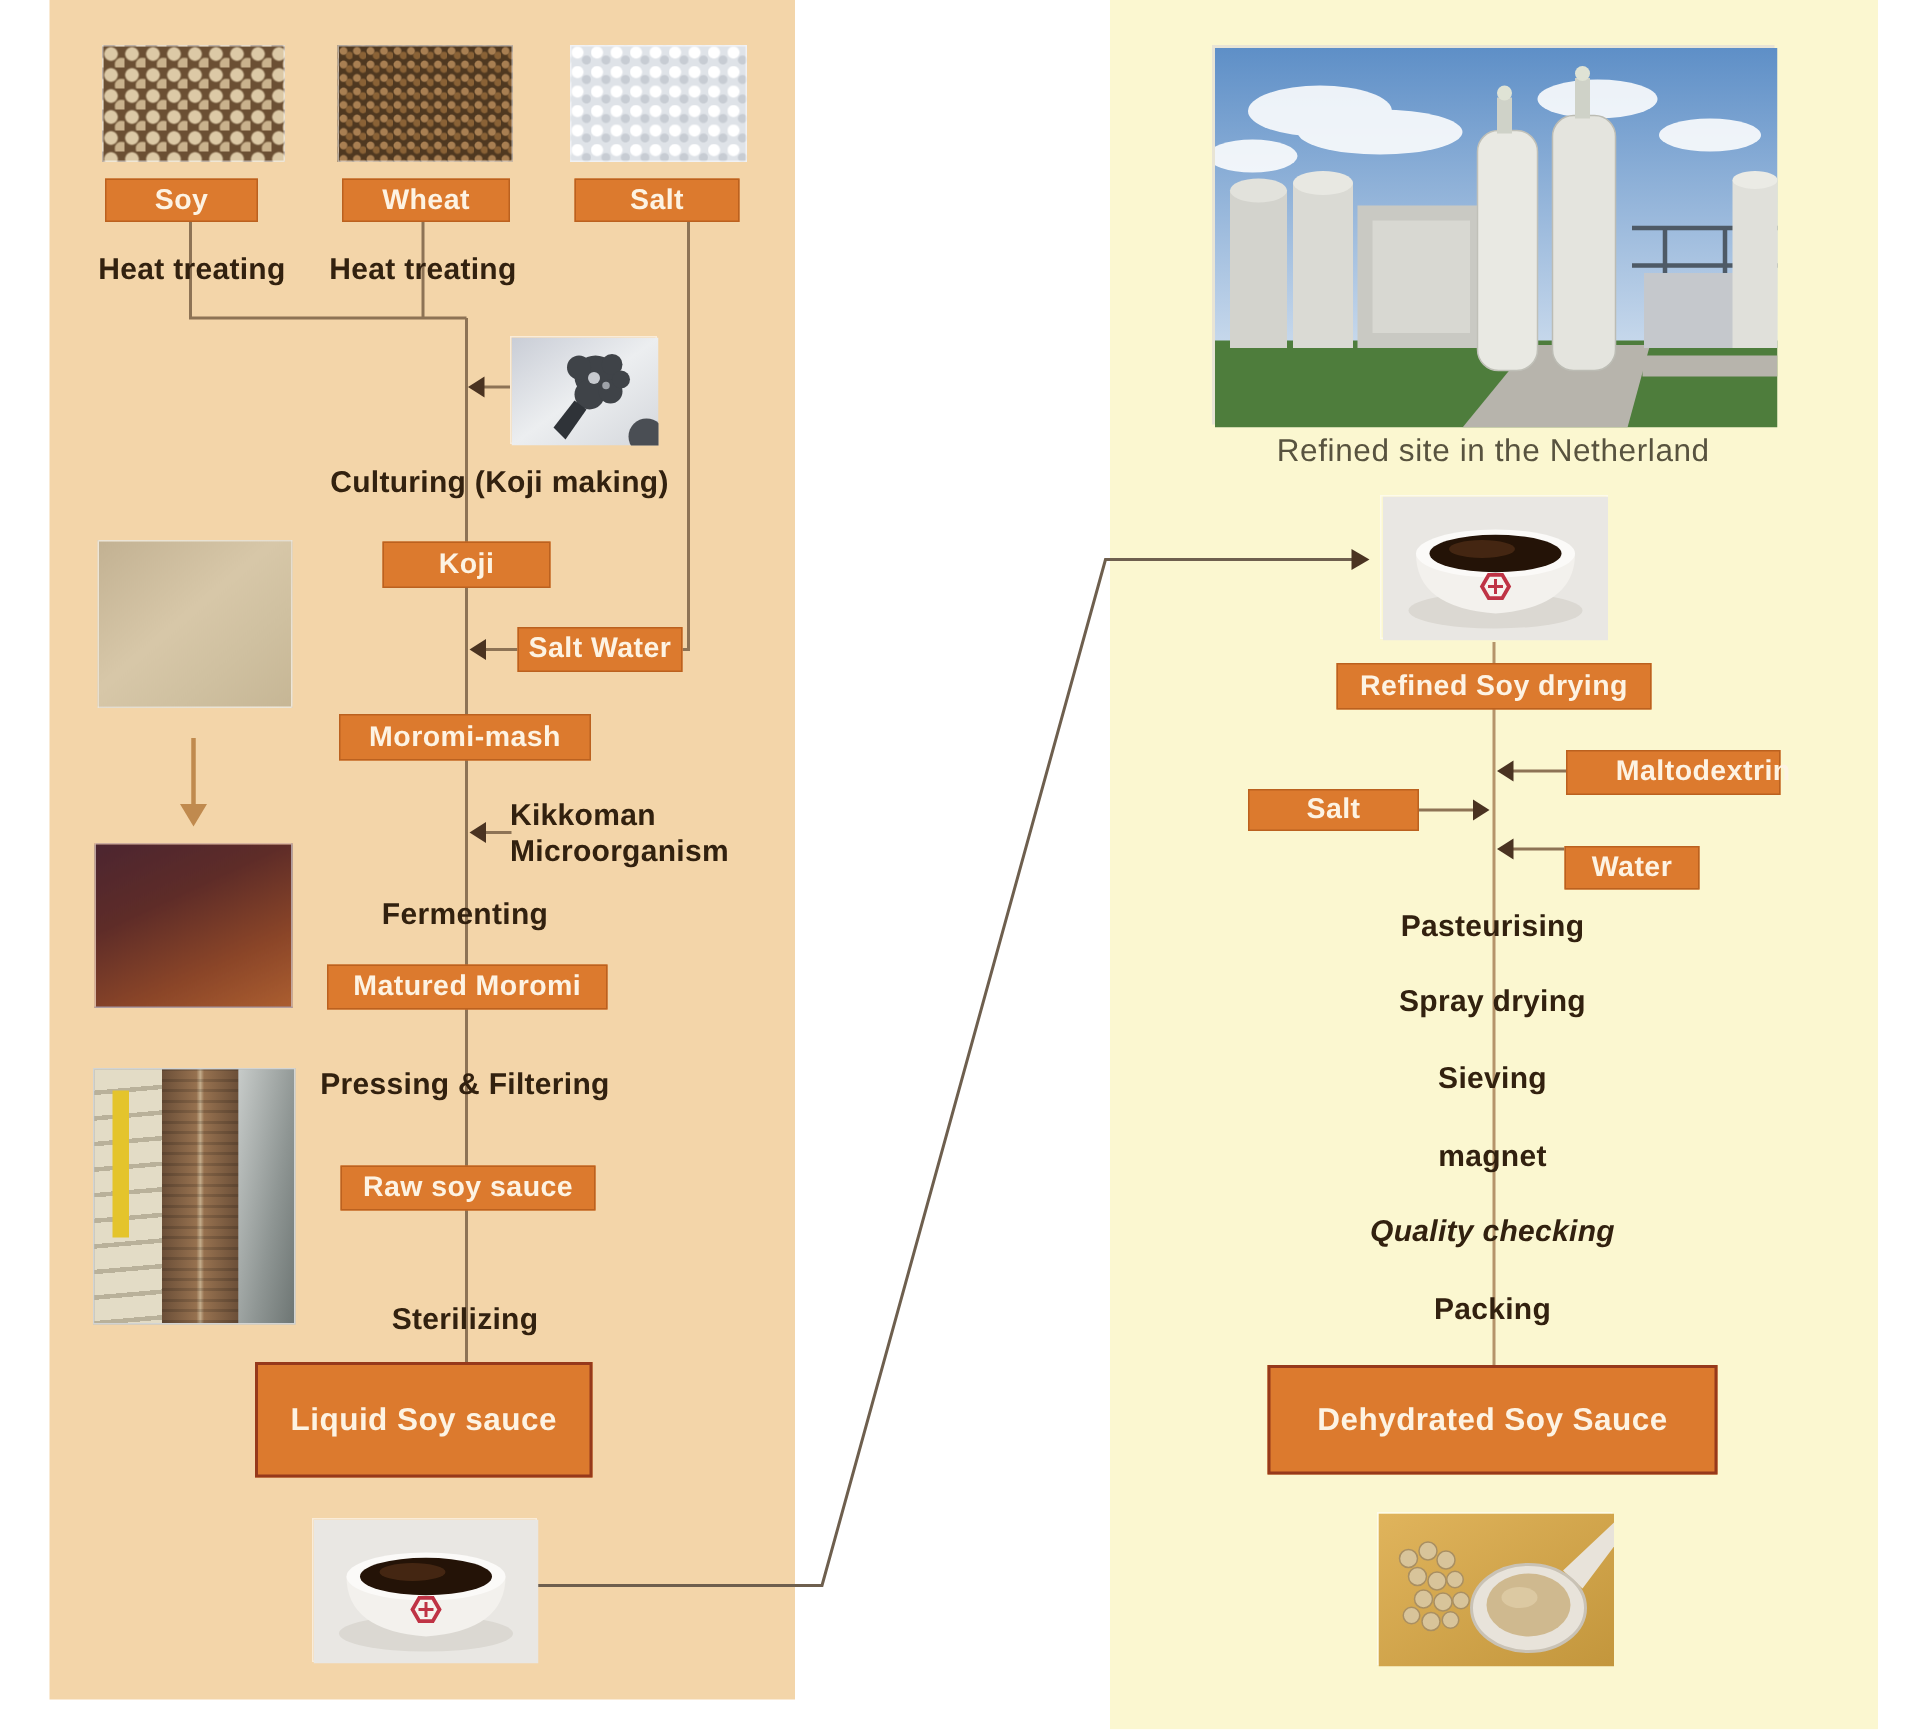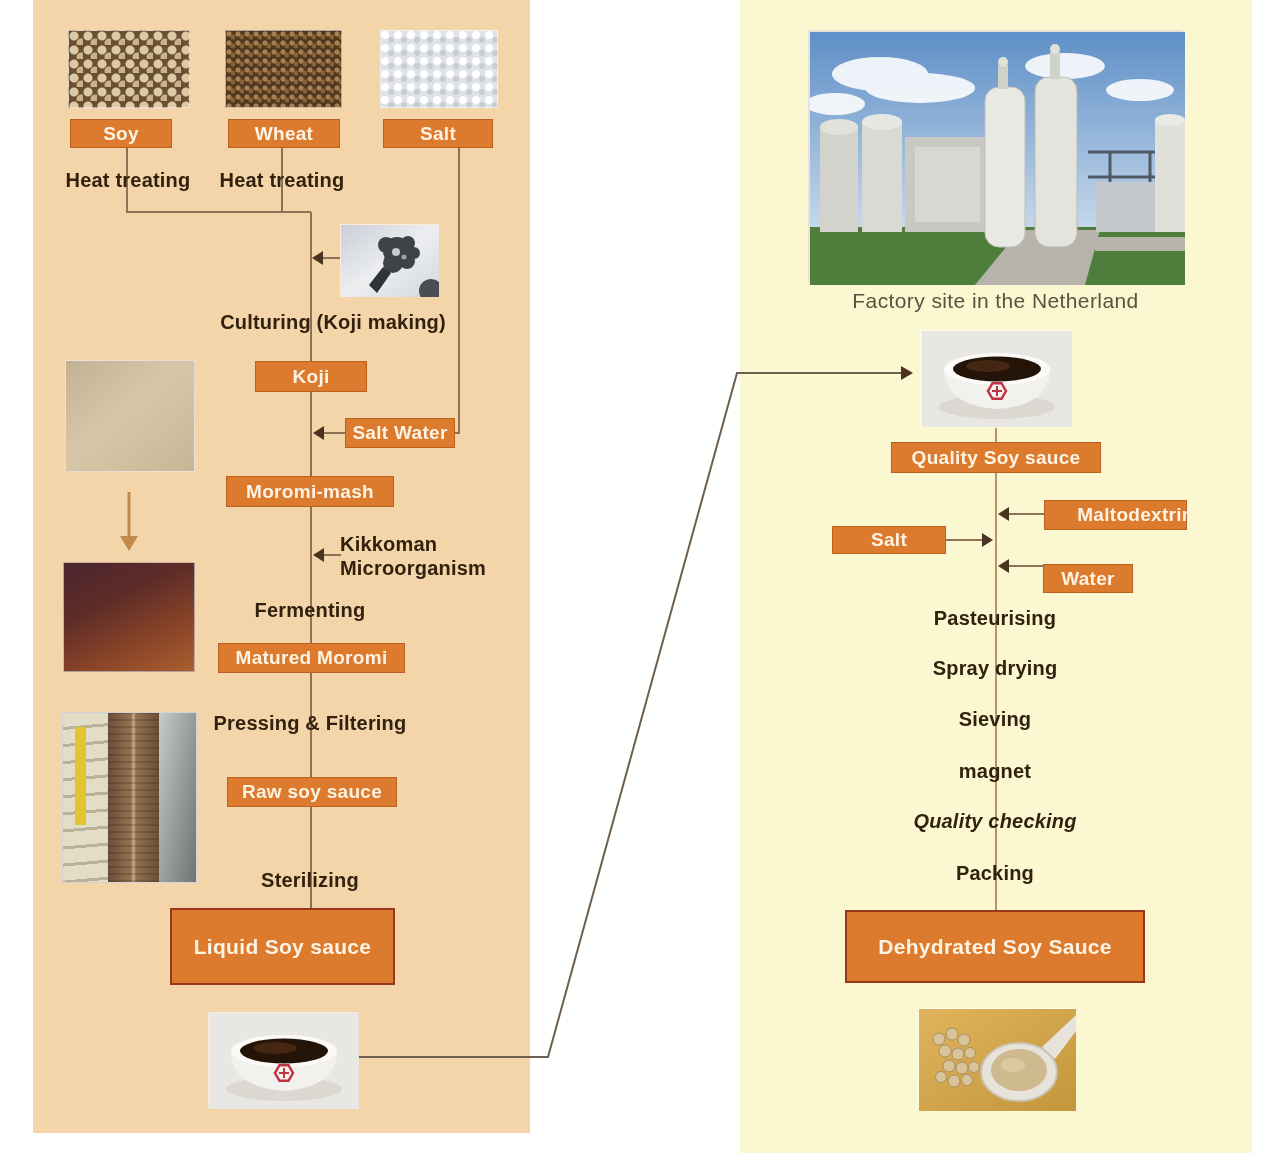--- a/index.html
+++ b/index.html
@@ -219,37 +219,37 @@
       <g stroke="#4e5a66" stroke-width="3" fill="none">
         <path d="M278,120 H375 M278,145 H375"></path>
         <path d="M300,120 V200 M340,120 V200 M370,120 V200"></path>
       </g>
       <rect x="286" y="150" width="80" height="50" fill="#c5c8cc"></rect>
       <rect x="345" y="88" width="30" height="112" fill="#e0e0da"></rect>
         <ellipse cx="360" cy="88" rx="15" ry="6" fill="#ebebE5"></ellipse>
     </svg>
   </div>
 
-  <div class="el caption" style="left:808px;top:289px;width:375px;">Factory site in the Netherland</div>
+  <div class="el caption" style="left:808px;top:289px;width:375px;">Refined site in the Netherland</div>
 
   <div class="el photo" style="left:920px;top:330px;width:152px;height:96px;">
     <svg width="152" height="96" viewBox="0 0 150 96">
       <rect width="150" height="96" fill="#e9e7e3"></rect>
       <ellipse cx="75" cy="76" rx="58" ry="12" fill="#dbd8d2"></ellipse>
       <path d="M22,38 Q22,74 75,78 Q128,74 128,38 Z" fill="#f3f1ed"></path>
       <ellipse cx="75" cy="38" rx="53" ry="16" fill="#fbfaf8"></ellipse>
       <ellipse cx="75" cy="38" rx="44" ry="12.5" fill="#241307"></ellipse>
       <ellipse cx="66" cy="35" rx="22" ry="6" fill="#4a2a14" opacity="0.85"></ellipse>
       <polygon points="84,60 79.5,52.2 70.5,52.2 66,60 70.5,67.8 79.5,67.8" fill="#f6f3ef" stroke="#bf3345" stroke-width="2.5"></polygon>
       <path d="M70,60 H80 M75,55 V65" stroke="#bf3345" stroke-width="2" fill="none"></path>
     </svg>
   </div>
 
   <div class="el obox" style="left:891px;top:442px;width:210px;height:31px;">
-    <span>Quality Soy sauce</span>
+    <span>Refined Soy drying</span>
   </div>
 
   <div class="el obox" style="left:1044px;top:500px;width:143px;height:30px;padding-left:40px;">
     <span>Maltodextrin</span>
   </div>
 
   <div class="el obox" style="left:832px;top:526px;width:114px;height:28px;">
     <span>Salt</span>
   </div>
 

